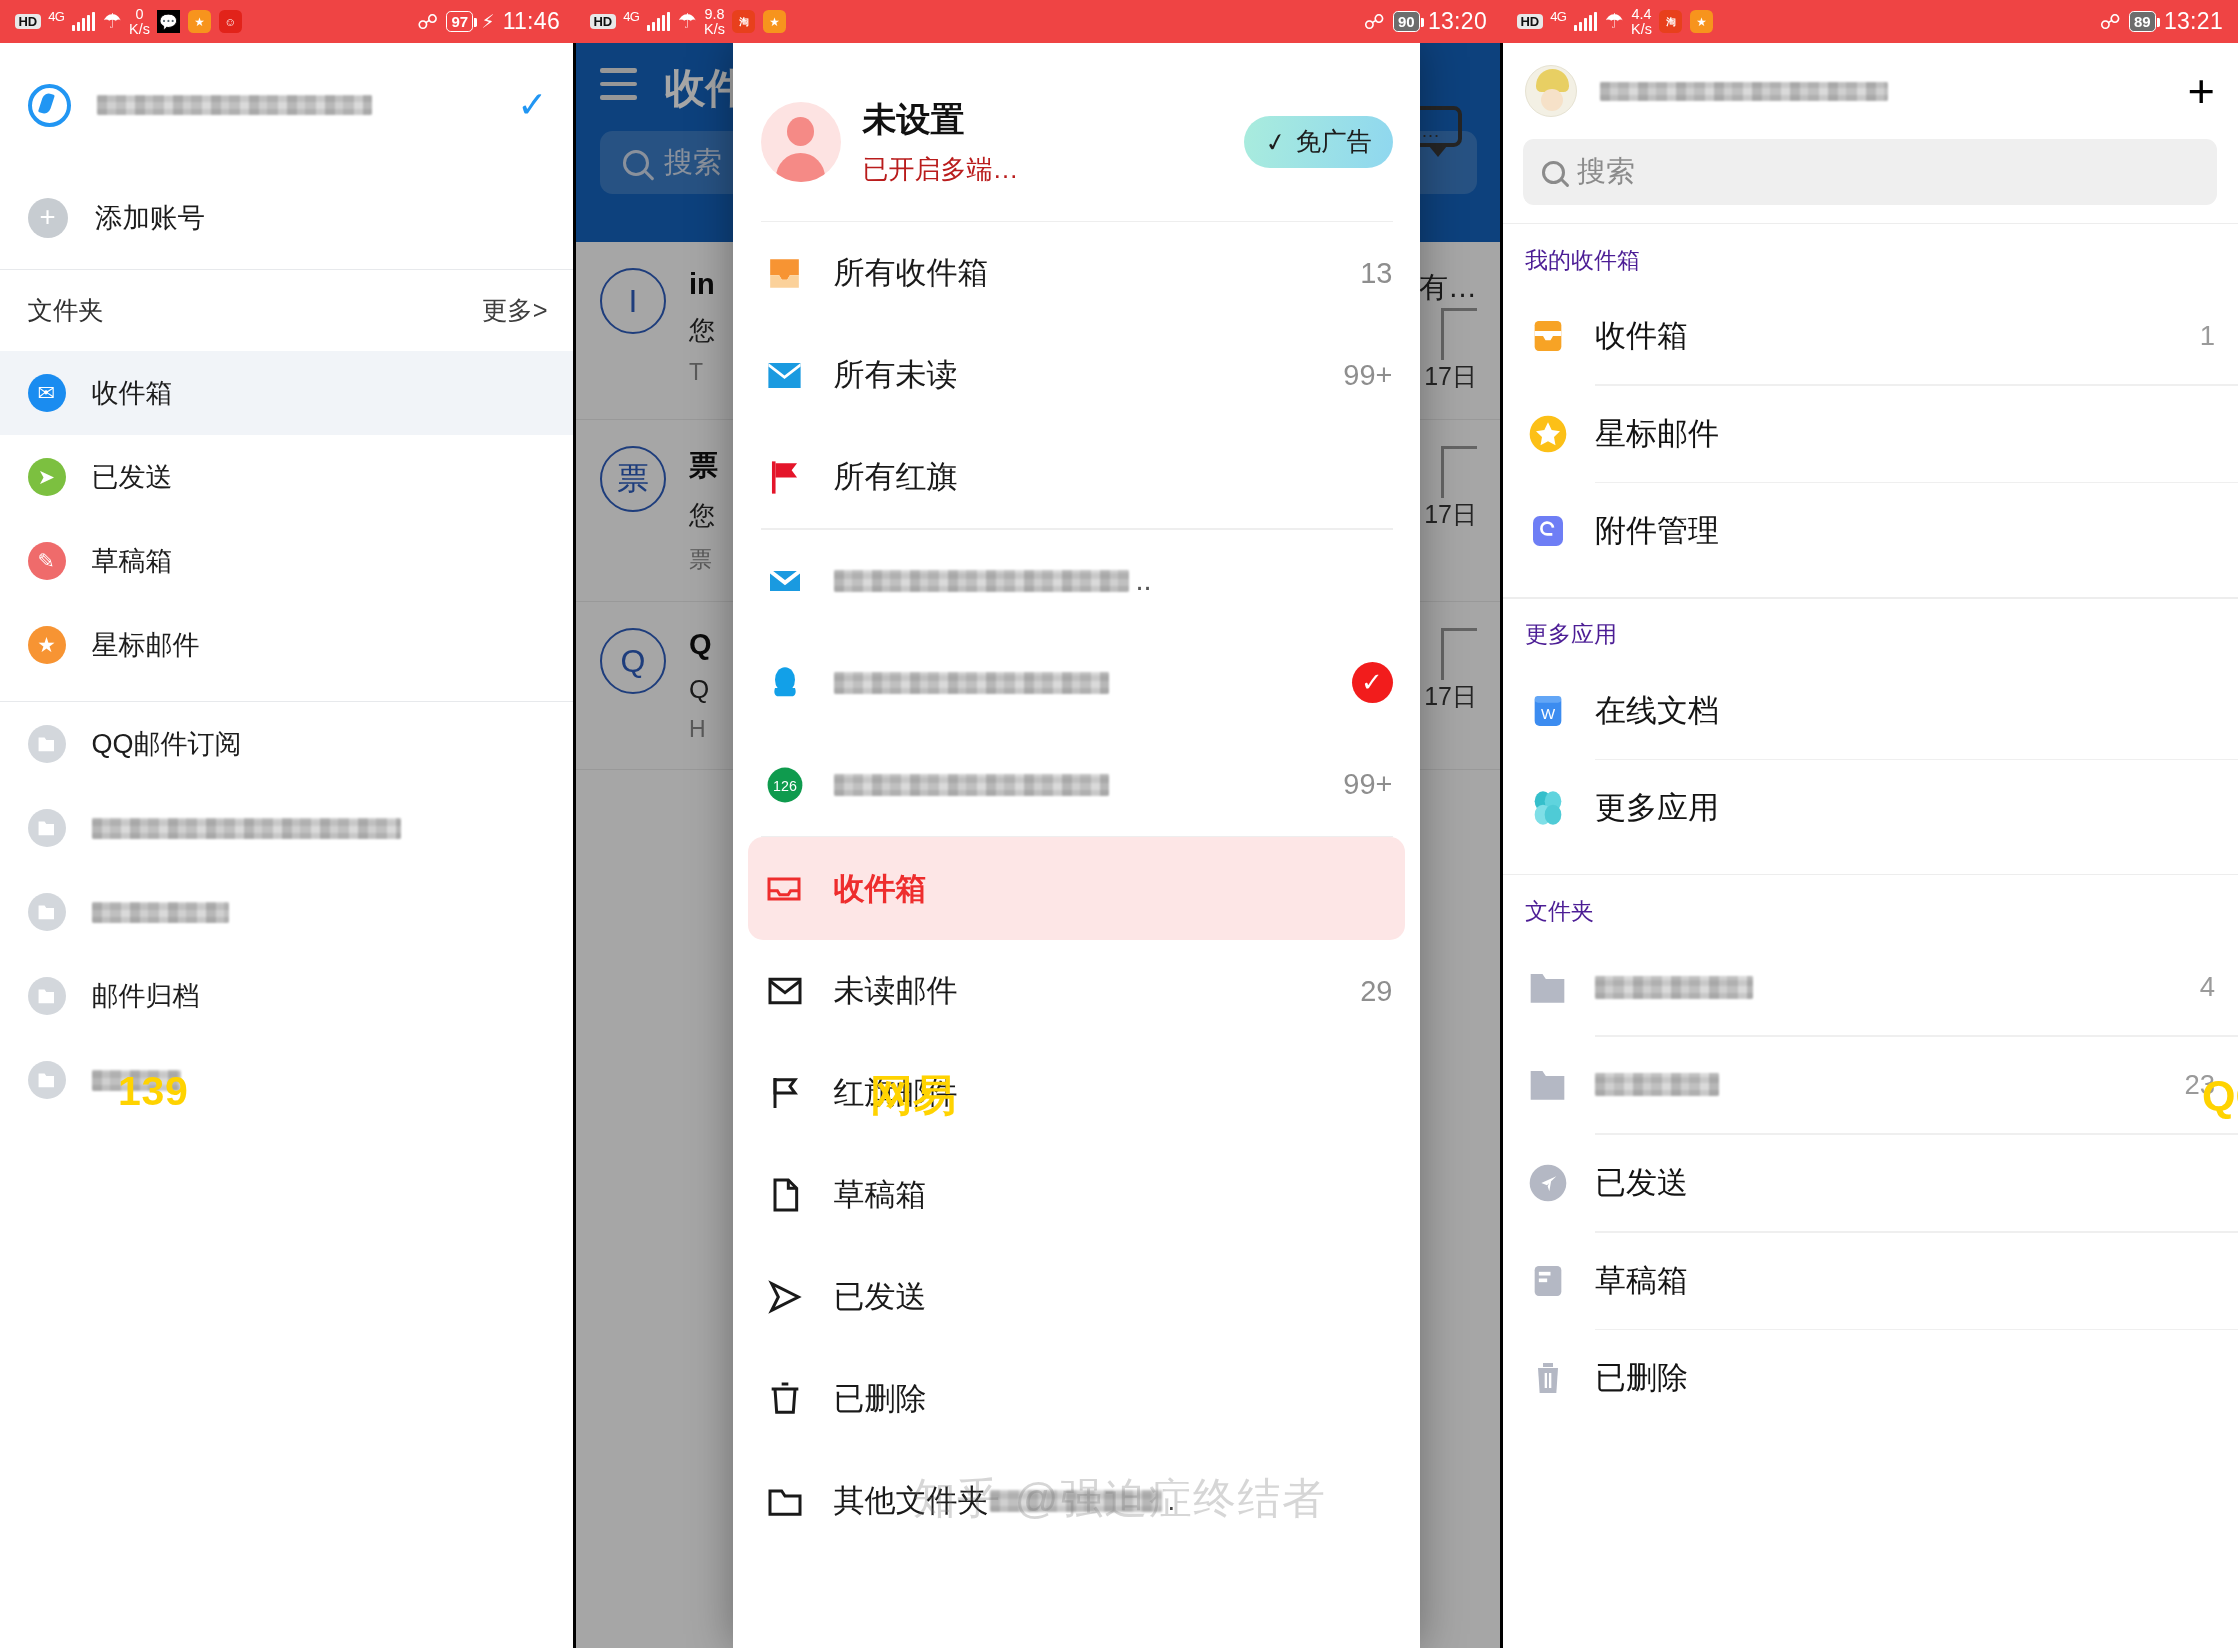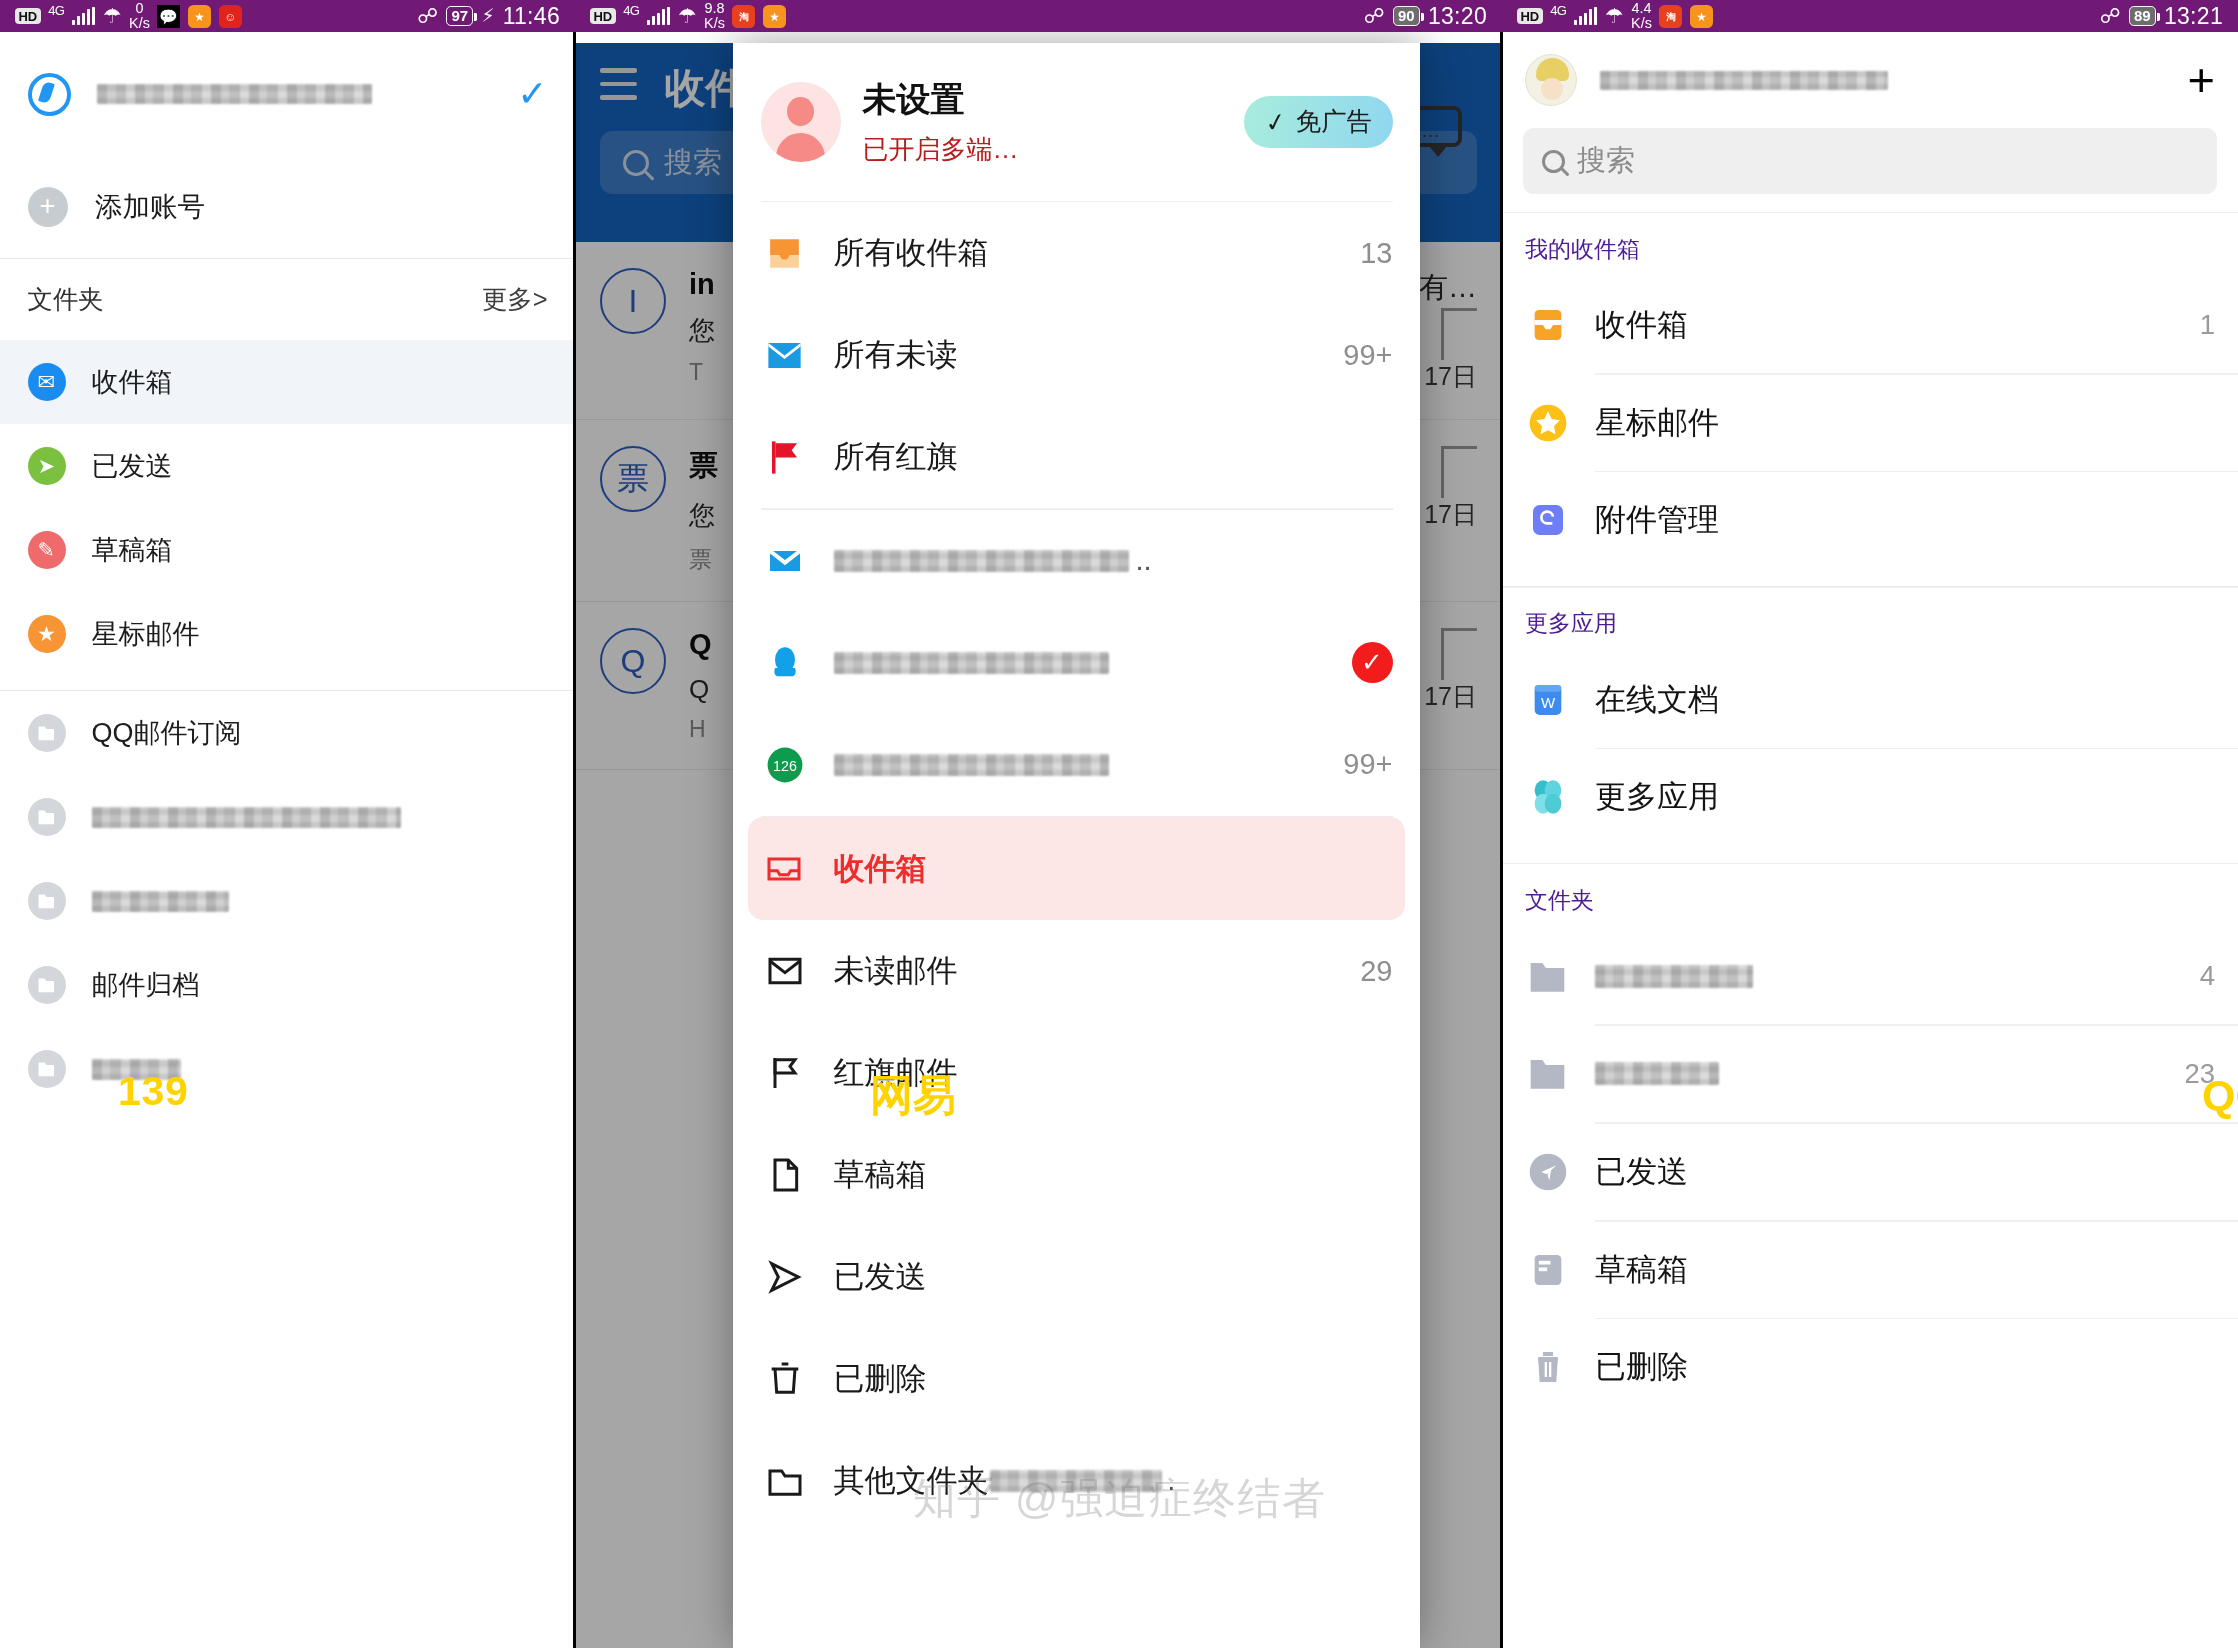--- a/index.html
+++ b/index.html
@@ -12,21 +12,21 @@
   .screen { position: relative; width: 2239px; height: 1648px; display: flex; }
 
   
   .panel { position: relative; height: 1648px; overflow: hidden; background: #fff; }
   .panel-a { width: 575px; }
   .panel-b { width: 927px; }
   .panel-c { width: 736px; }
 
   
   .statusbar {
-    height: 32px; background: #701a75; color: #fff;
+    height: 43px; background: #ef4444; color: #fff;
     display: flex; align-items: center;
     padding: 0 15px; gap: 8.2px; font-size: 20.6px;
     position: relative; z-index: 60;
   }
   .sb-left { display: flex; align-items: center; gap: 7.6px; }
   .sb-right { display: flex; align-items: center; gap: 8.2px; margin-left: auto; }
   .hd-badge {
     background:#e8e8e8; color:#111; font-size:13px; font-weight:bold;
     border-radius:4.1px; padding:1.4px 3.4px; line-height:1;
   }
@@ -150,21 +150,21 @@
             display:inline-block; position:relative;}
   .b-flag::after{content:"";position:absolute;left:-3.4px;top:28px;width:3.4px;height:20.6px;background:#9a9a9a;}
   .b-date { font-size:25px; color:#3a3a3a; margin-top:18px; white-space:nowrap;}
   .b-dim { position:absolute; inset:43px 0 0 0; background:rgba(0,0,0,.35); }
 
   .b-sheet {
     position:absolute; left:158px; top:43px; width:687px; bottom:0;
     background:#fff; border-radius:0; box-shadow:0 0 41px rgba(0,0,0,.35);
     overflow:hidden;
   }
-  .b-profile { display:flex; align-items:center; padding:25px 27.5px 25px 27.5px; height:158px; }
+  .b-profile { display:flex; align-items:center; padding:25px 27.5px 25px 27.5px; height:158px;margin-top:20px; }
   .b-avatar {
     width:80px;height:80px;border-radius:50%;background:#fde3e2;flex:none;position:relative;overflow:hidden;
   }
   .b-avatar::before{content:"";position:absolute;left:26px;top:15px;width:27.5px;height:29px;border-radius:50%;background:#f58a86;}
   .b-avatar::after{content:"";position:absolute;left:15px;top:51px;width:49px;height:41px;border-radius:27.5px 27.5px 0 0;background:#f58a86;}
   .b-prof-txt { margin-left:22px; }
   .b-prof-name { font-size:34px; font-weight:bold; color:#111; }
   .b-prof-sub { font-size:26px; color:#b91c1c; margin-top:9.6px; }
   .b-adfree {
     margin-left:auto; background:linear-gradient(100deg,#a9ecdd,#8fd7ef);

